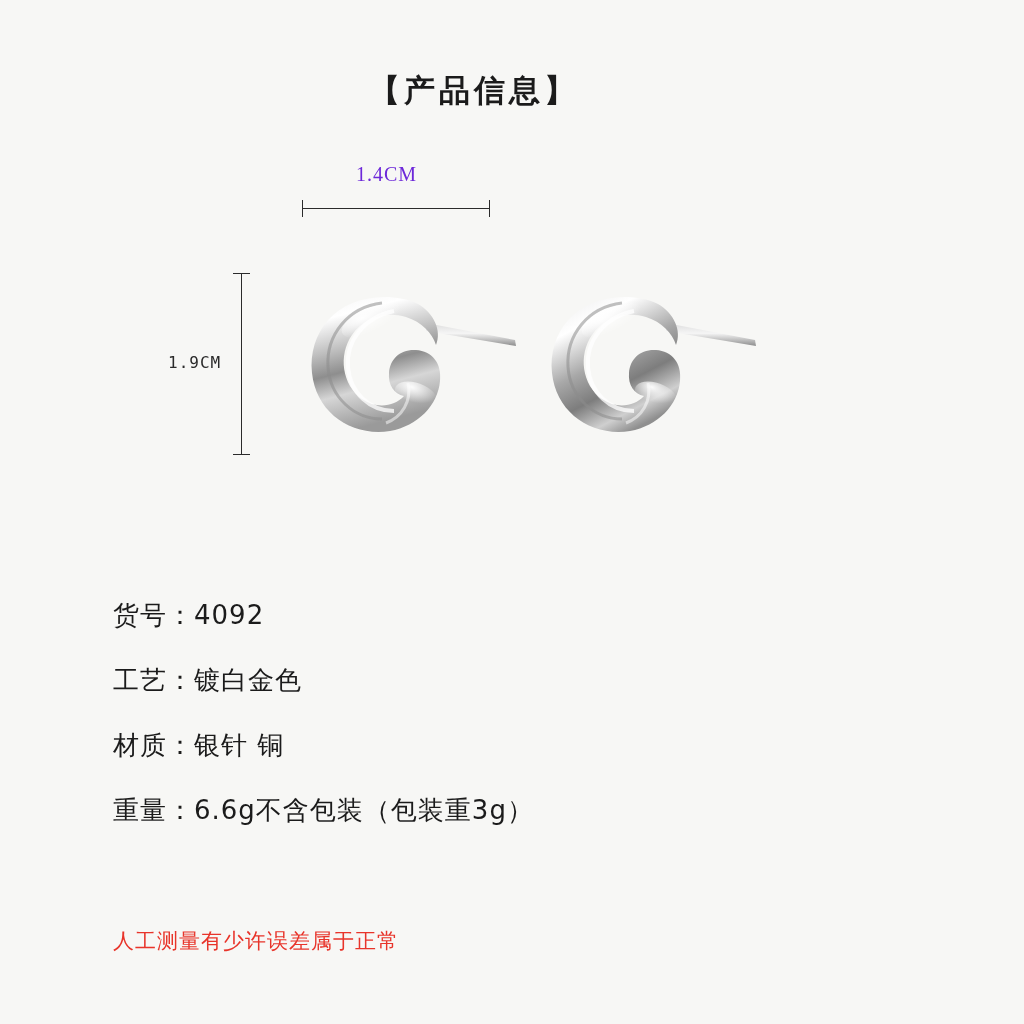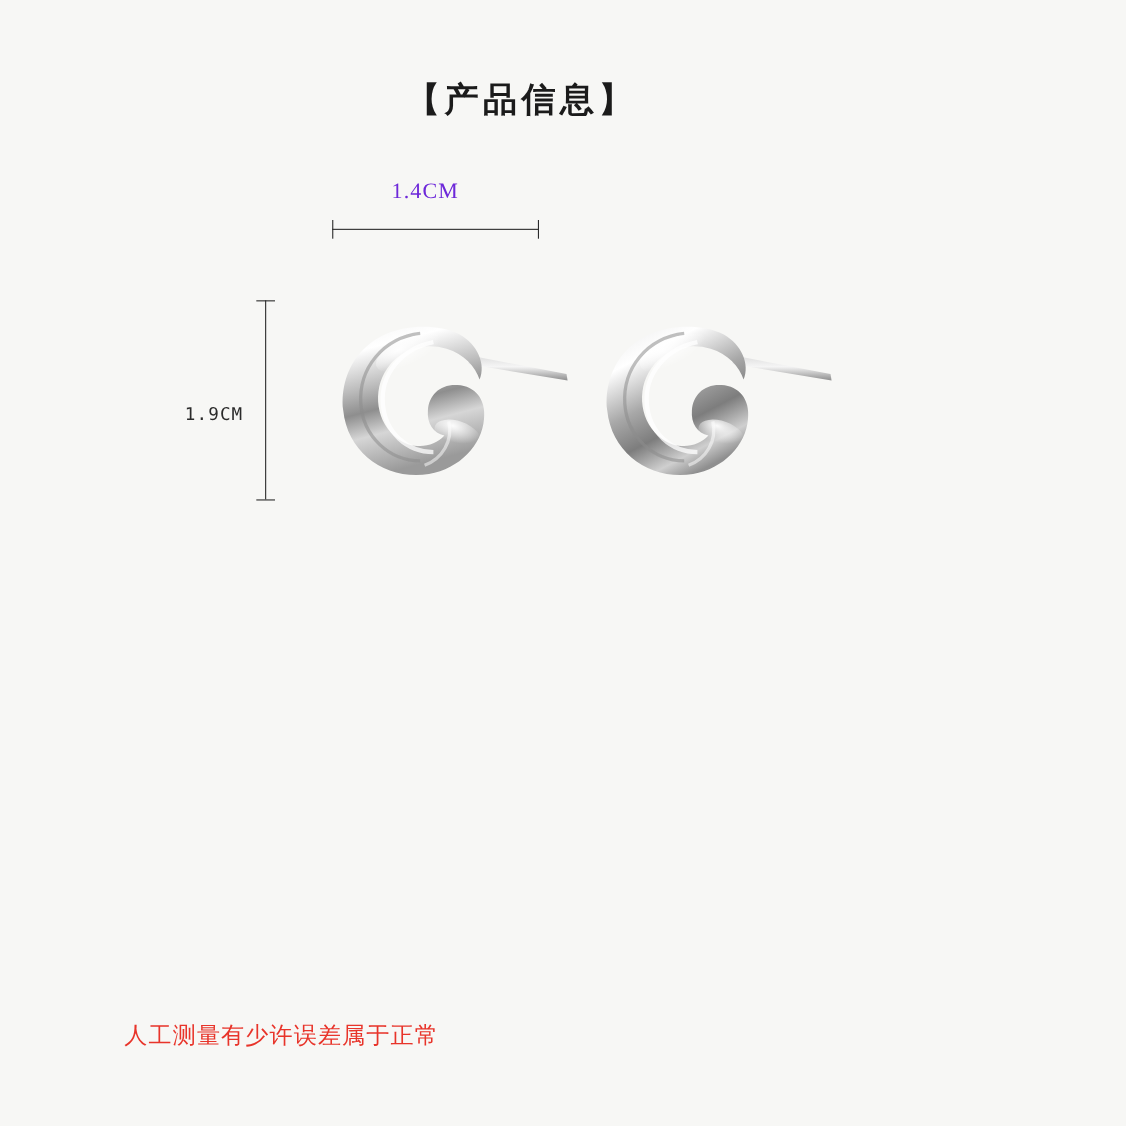--- a/index.html
+++ b/index.html
@@ -62,21 +62,20 @@
   .dim-h-cap-right { left: 489px; }
 
   .dim-v-label {
     position: absolute;
     left: 168px;
     top: 353px;
     font-family: "DejaVu Sans Mono", monospace;
     font-size: 16px;
     letter-spacing: 1px;
     color: #2b2b2b;
-    margin-top: 14px;
   }
   .dim-v-line {
     position: absolute;
     left: 241px;
     top: 273px;
     width: 1px;
     height: 181px;
     background: #2b2b2b;
   }
   .dim-v-cap-top, .dim-v-cap-bottom {
@@ -201,16 +200,30 @@
                  C 152 76, 144 58, 128 49 C 118 44, 106 42, 95 42 Z" fill="url(#metal2)"></path>
         <path d="M92 48 C 58 52, 36 80, 38 112 C 40 142, 64 164, 92 164" fill="none" stroke="#8c8c8c" stroke-opacity="0.55" stroke-width="3"></path>
         <path d="M104 56 C 74 62, 56 86, 58 112 C 60 138, 80 156, 104 156" fill="none" stroke="#ffffff" stroke-opacity="0.75" stroke-width="4"></path>
         <path d="M118 128 C 122 146, 112 162, 96 168" fill="none" stroke="#ffffff" stroke-opacity="0.5" stroke-width="3"></path>
         <ellipse cx="84" cy="66" rx="34" ry="14" fill="url(#gloss)" transform="rotate(-20 84 66)"></ellipse>
         <ellipse cx="126" cy="140" rx="22" ry="12" fill="url(#gloss)" transform="rotate(20 126 140)"></ellipse>
       </g>
     </svg>
   </div>
 
+  <div class="specs">
+    <div class="spec-row">
+      <span class="spec-label">货号：</span><span class="spec-value">4092</span>
+    </div>
+    <div class="spec-row">
+      <span class="spec-label">工艺：</span><span class="spec-value">镀白金色</span>
+    </div>
+    <div class="spec-row">
+      <span class="spec-label">材质：</span><span class="spec-value">银针  铜</span>
+    </div>
+    <div class="spec-row">
+      <span class="spec-label">重量：</span><span class="spec-value">6.6g不含包装（包装重3g）</span>
+    </div>
+  </div>
 
   <div class="note">人工测量有少许误差属于正常</div>
 
 </div>
 
 </body></html>

